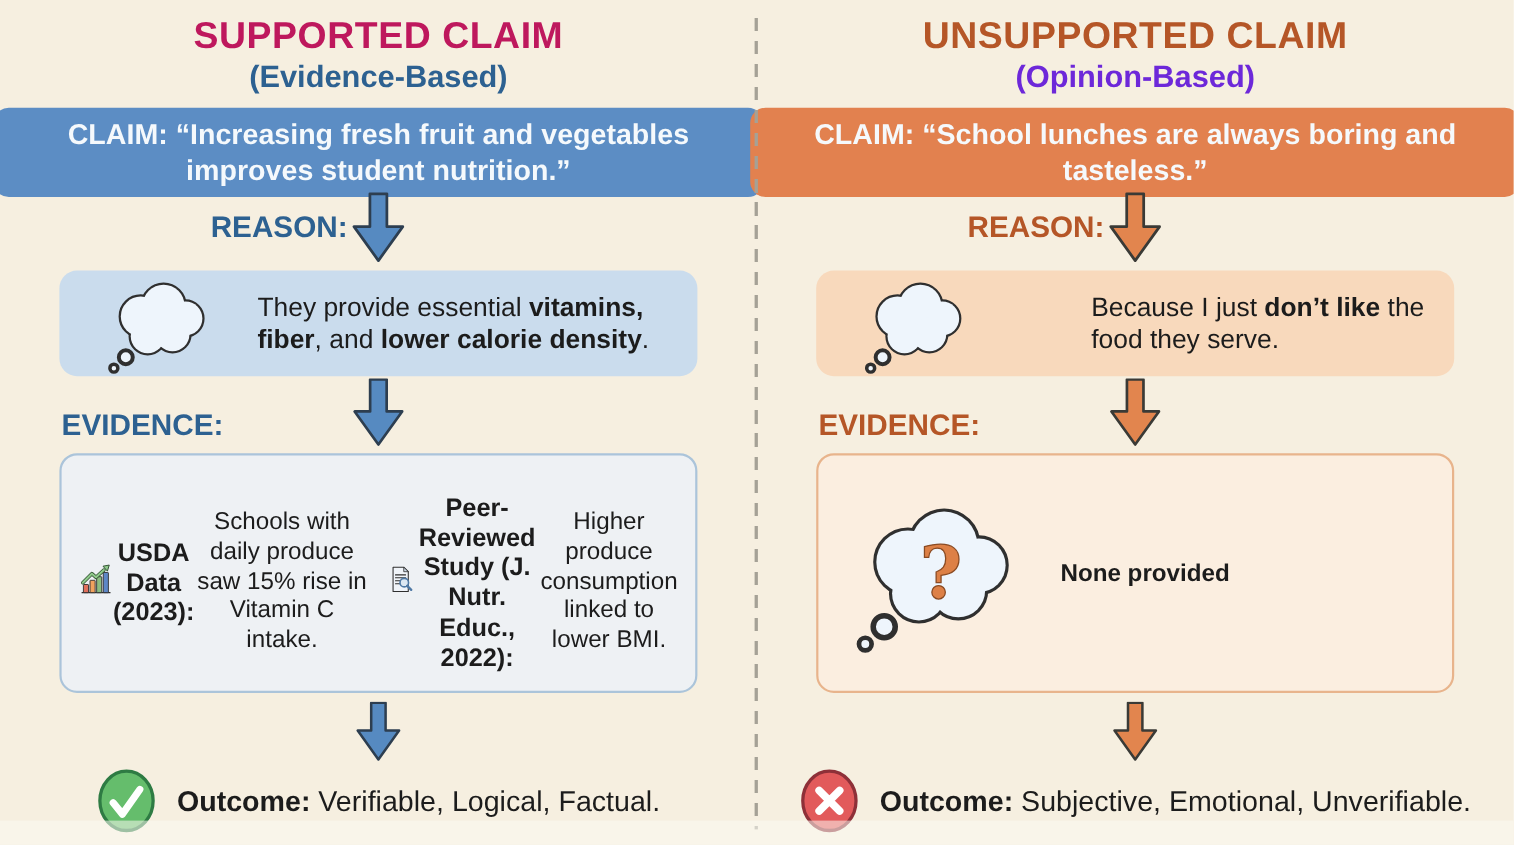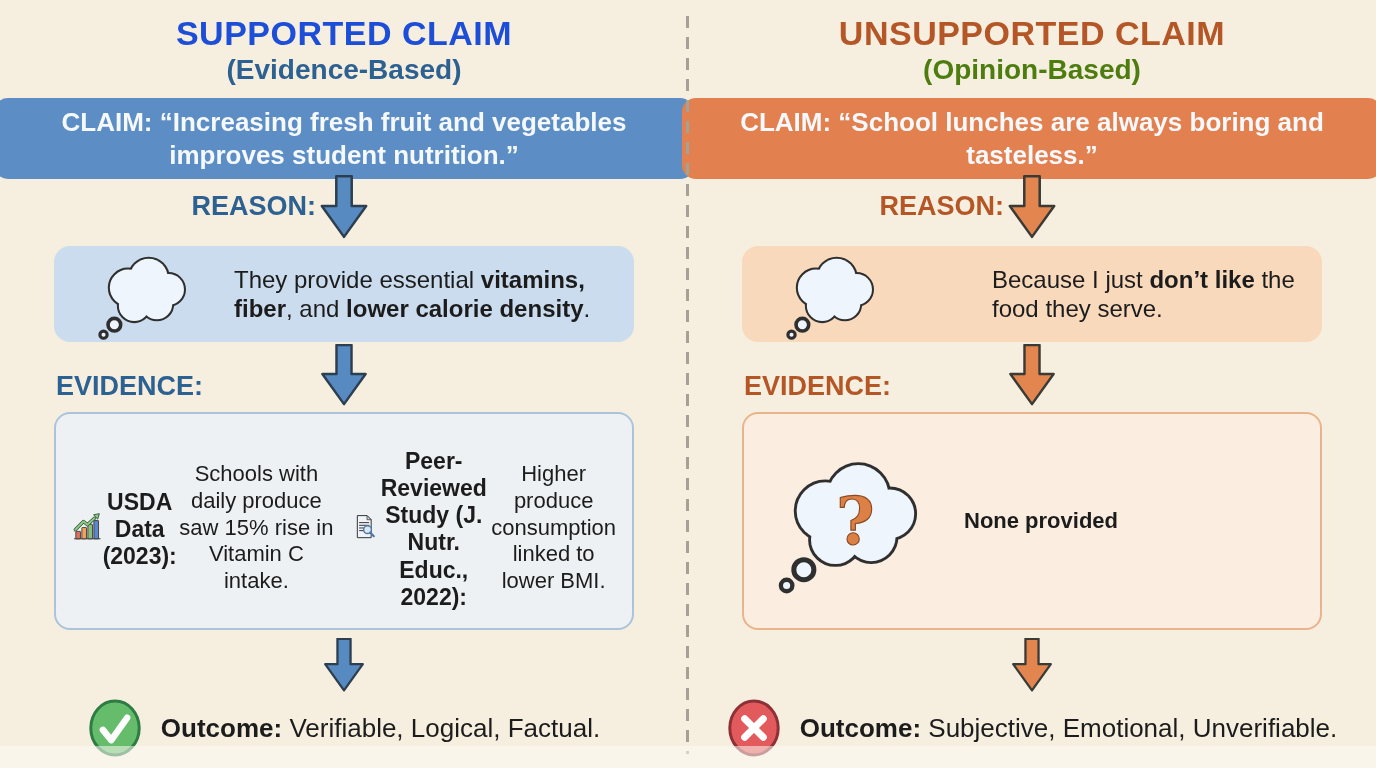--- a/index.html
+++ b/index.html
@@ -44,21 +44,21 @@
   .outcome{display:flex;align-items:center;gap:19px;margin-top:4px;}
   .outcome .txt{font-size:26px;line-height:1.2;}
   .outcome .txt b{font-weight:bold;}
 </style>
 </head>
 <body>
 
 <div class="canvas" style="background-color: rgb(246, 239, 224);">
 
   <div class="col">
-    <div class="title" style="color: #1d4ed8;">SUPPORTED CLAIM</div>
+    <div class="title" style="color: #be185d;">SUPPORTED CLAIM</div>
     <div class="subtitle" style="color: rgb(45, 97, 145);">(Evidence-Based)</div>
 
     <div class="claim" style="background-color: rgb(92, 141, 196);">
       <span>CLAIM: “Increasing fresh fruit and vegetables improves student nutrition.”</span>
     </div>
 
     <div class="reason-row">
       <span class="lbl" style="color: rgb(45, 97, 145);">REASON:</span>
       <svg class="arr" width="54" height="66" viewBox="0 0 56 66">
         <polygon points="20,1 36,1 36,32 51,32 28,64 5,32 20,32" stroke-width="2.6" stroke-linejoin="round" fill="#568ac1" stroke="#2d3e50"></polygon>
@@ -141,21 +141,21 @@
         <path d="M16 33 l9 11 L42 20" fill="none" stroke="#ffffff" stroke-width="7" stroke-linecap="round" stroke-linejoin="round"></path>
       </svg>
       <div class="txt"><b>Outcome:</b><span> Verifiable, Logical, Factual.</span></div>
     </div>
   </div>
 
   <div class="divider"></div>
 
   <div class="col">
     <div class="title" style="color: rgb(181, 86, 39);">UNSUPPORTED CLAIM</div>
-    <div class="subtitle" style="color: #4d7c0f;">(Opinion-Based)</div>
+    <div class="subtitle" style="color: #6d28d9;">(Opinion-Based)</div>
 
     <div class="claim" style="background-color: rgb(226, 129, 79);">
       <span>CLAIM: “School lunches are always boring and tasteless.”</span>
     </div>
 
     <div class="reason-row">
       <span class="lbl" style="color: rgb(181, 86, 39);">REASON:</span>
       <svg class="arr" width="54" height="66" viewBox="0 0 56 66">
         <polygon points="20,1 36,1 36,32 51,32 28,64 5,32 20,32" stroke-width="2.6" stroke-linejoin="round" fill="#e2854e" stroke="#3a3a36"></polygon>
       </svg>

